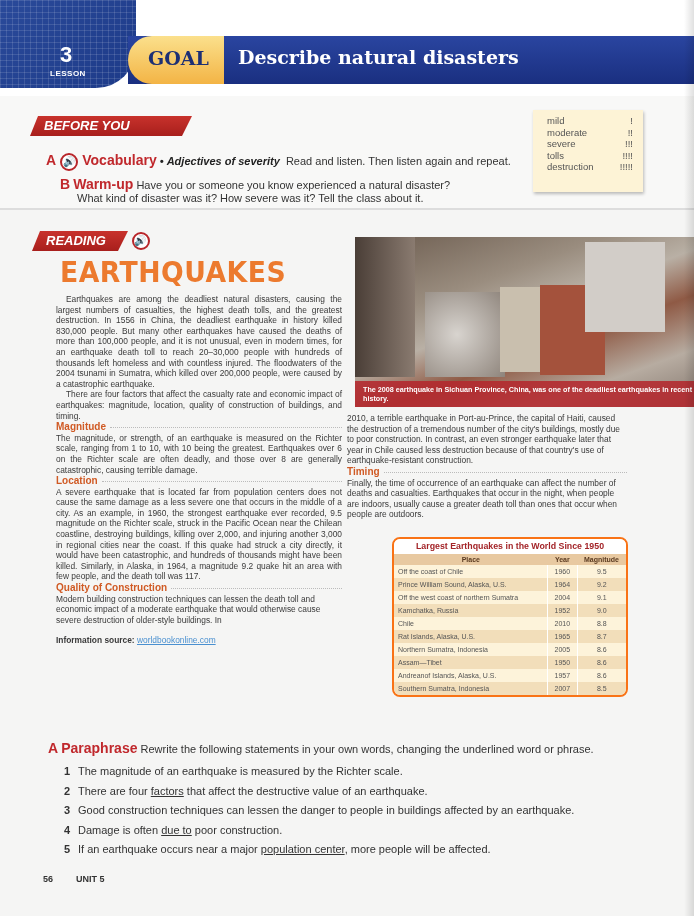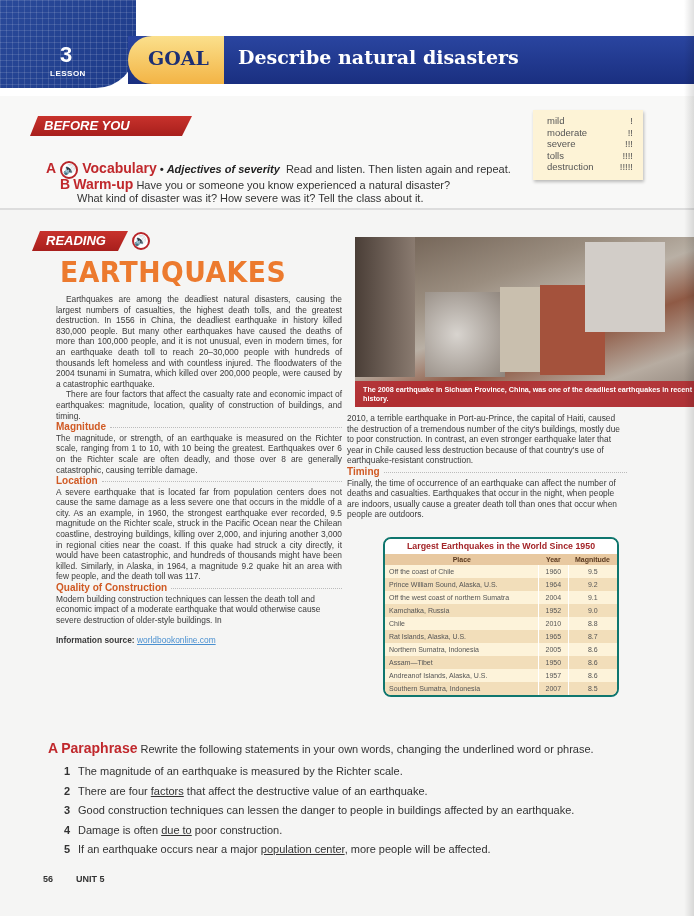--- a/index.html
+++ b/index.html
@@ -26,28 +26,28 @@
 
   
   .section-top { position: absolute; left: 0; top: 96px; width: 694px; height: 114px; background: #f8f8f7; border-bottom: 2px solid #ddd; }
   .banner { position: absolute; height: 20px; background: linear-gradient(180deg, #c8322c, #a81f1c);
     color: #fff; font-style: italic; font-weight: bold; font-size: 13px; padding: 2px 22px 0 14px;
     clip-path: polygon(8px 0, 100% 0, calc(100% - 10px) 100%, 0 100%); }
   .banner-before { left: 30px; top: 116px; width: 162px; }
   .banner-reading { left: 32px; top: 231px; width: 96px; }
   .speaker { position: absolute; width: 18px; height: 18px; border-radius: 50%; border: 2px solid #b8262a; background: #fff;
     font-size: 10px; line-height: 14px; text-align: center; color: #222; }
-  .row-a { position: absolute; left: 46px; top: 160px; font-size: 11px; white-space: nowrap; }
+  .row-a { position: absolute; left: 46px; top: 152px; font-size: 11px; white-space: nowrap; }
   .letter { color: #c0282c; font-weight: bold; font-size: 14px; }
   .kw { color: #c0282c; font-weight: bold; font-size: 14px; font-family: "Liberation Sans Narrow", "Liberation Sans", sans-serif; }
   .sub-it { font-style: italic; font-weight: bold; color: #222; }
   .row-b { position: absolute; left: 60px; top: 178px; font-size: 11px; line-height: 13px; }
   .row-b .cont { padding-left: 17px; display: block; }
 
-  .vocab-card { position: absolute; left: 533px; top: 110px; width: 110px; height: 70px; background: #fdf3d6;
+  .vocab-card { position: absolute; left: 533px; top: 110px; width: 110px; height: 82px; background: #fdf3d6;
     box-shadow: 1px 2px 3px rgba(0,0,0,0.25); padding: 5px 10px 0 14px; font-size: 9.5px; line-height: 11.5px; color: #555; }
   .vocab-row { display: flex; justify-content: space-between; }
 
   
   .title-eq { position: absolute; left: 60px; top: 255px; font-family: "DejaVu Sans", sans-serif; font-size: 29px; font-weight: bold;
     color: #ec7a2e; letter-spacing: 0.5px; transform: scaleX(0.92); transform-origin: left; }
   .col-left { position: absolute; left: 56px; top: 294px; width: 286px; font-size: 8.4px; line-height: 10.6px; text-align: justify; color: #3a3a3a; }
   .col-left p { text-indent: 10px; }
   .subhead { color: #d05a24; font-weight: bold; font-size: 10px; margin-top: 1px; display: flex; align-items: center; gap: 4px; }
   .subhead::after { content: ""; flex: 1; border-bottom: 1px dotted #bbb; }
@@ -61,21 +61,21 @@
   .photo .b2 { position: absolute; left: 145px; top: 50px; width: 60px; height: 85px; background: #c9bfae; }
   .photo .b3 { position: absolute; left: 185px; top: 48px; width: 65px; height: 90px; background: #a4523c; }
   .photo .b4 { position: absolute; left: 230px; top: 5px; width: 80px; height: 90px; background: #d2cdc8; }
   .photo .b5 { position: absolute; left: 70px; top: 55px; width: 80px; height: 85px; background: radial-gradient(circle at 40% 50%, #d8d4cf, #8e847b); }
   .caption { position: absolute; left: 0; bottom: 0; width: 100%; height: 26px; background: rgba(180,40,45,0.88);
     color: #fff; font-size: 7.2px; font-weight: bold; line-height: 9px; padding: 4px 8px; }
 
   .col-right { position: absolute; left: 347px; top: 413px; width: 280px; font-size: 8.4px; line-height: 10.6px; color: #3a3a3a; }
 
   
-  .eq-table { position: absolute; left: 383px; top: 537px; width: 236px; border: 2px solid #0f766e; border-radius: 8px; background: #fdf3da; overflow: hidden; }
+  .eq-table { position: absolute; left: 392px; top: 537px; width: 236px; border: 2px solid #f97316; border-radius: 8px; background: #fdf3da; overflow: hidden; }
   .eq-table .t-title { color: #a32428; font-weight: bold; font-size: 8.8px; text-align: center; padding: 2px 0 3px; background: #fff; }
   .eq-table table { width: 100%; border-collapse: collapse; font-size: 7px; color: #555; }
   .eq-table th { background: #e8c9a1; font-weight: bold; color: #5a3a20; padding: 2px 3px; }
   .eq-table td { padding: 2px 4px; height: 13px; }
   .eq-table tr:nth-child(even) td { background: #f2deba; }
   .eq-table td.num { text-align: center; border-left: 1px solid #fff; }
 
   
   .ex-a { position: absolute; left: 48px; top: 740px; font-size: 11px; color: #333; }
   .ex-list { position: absolute; left: 64px; top: 762px; font-size: 11px; line-height: 19.5px; color: #333; }

